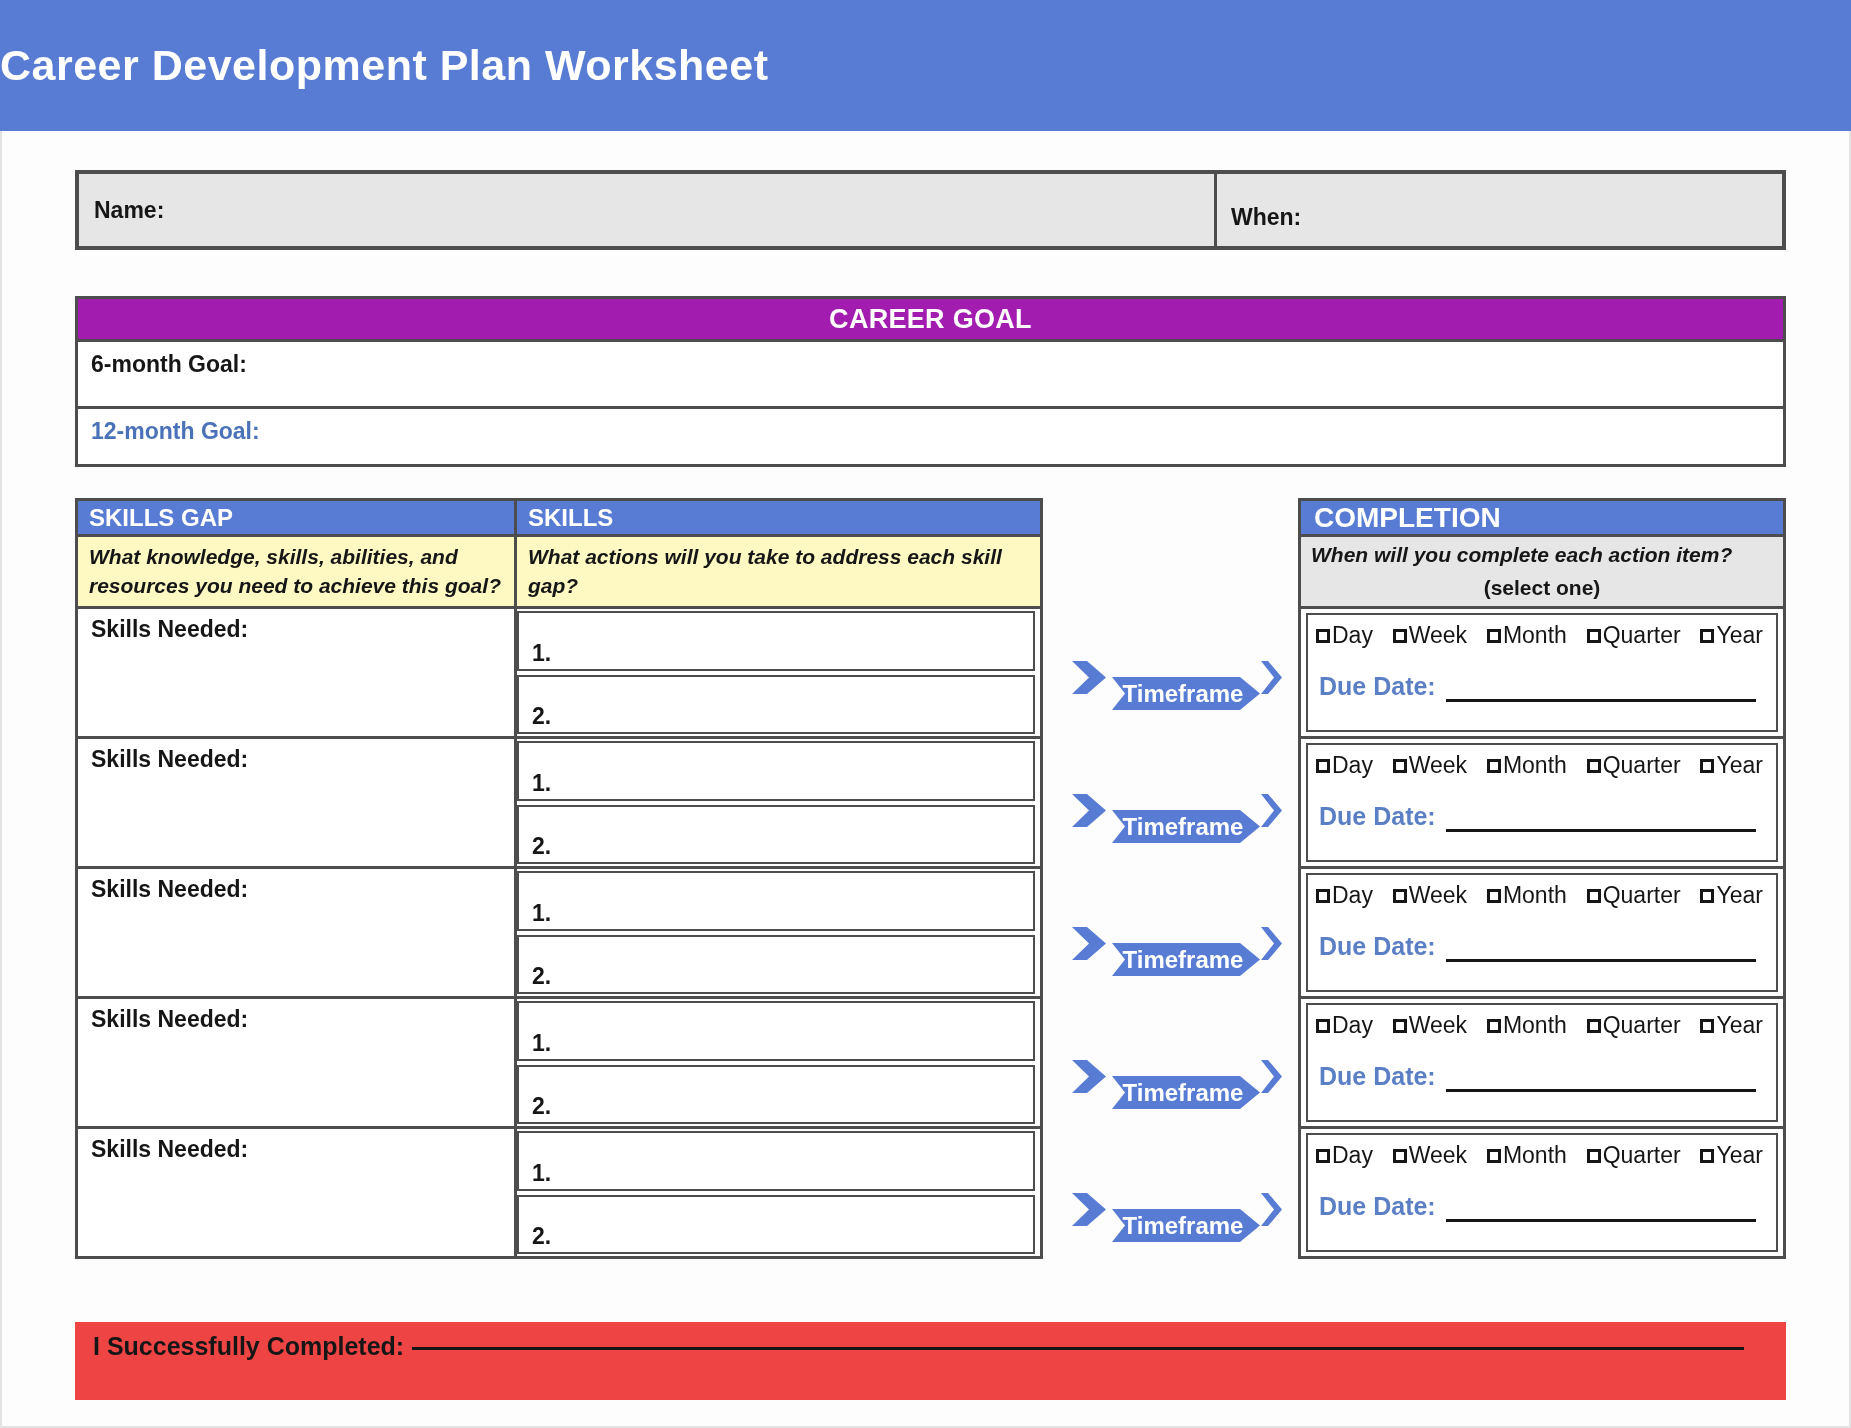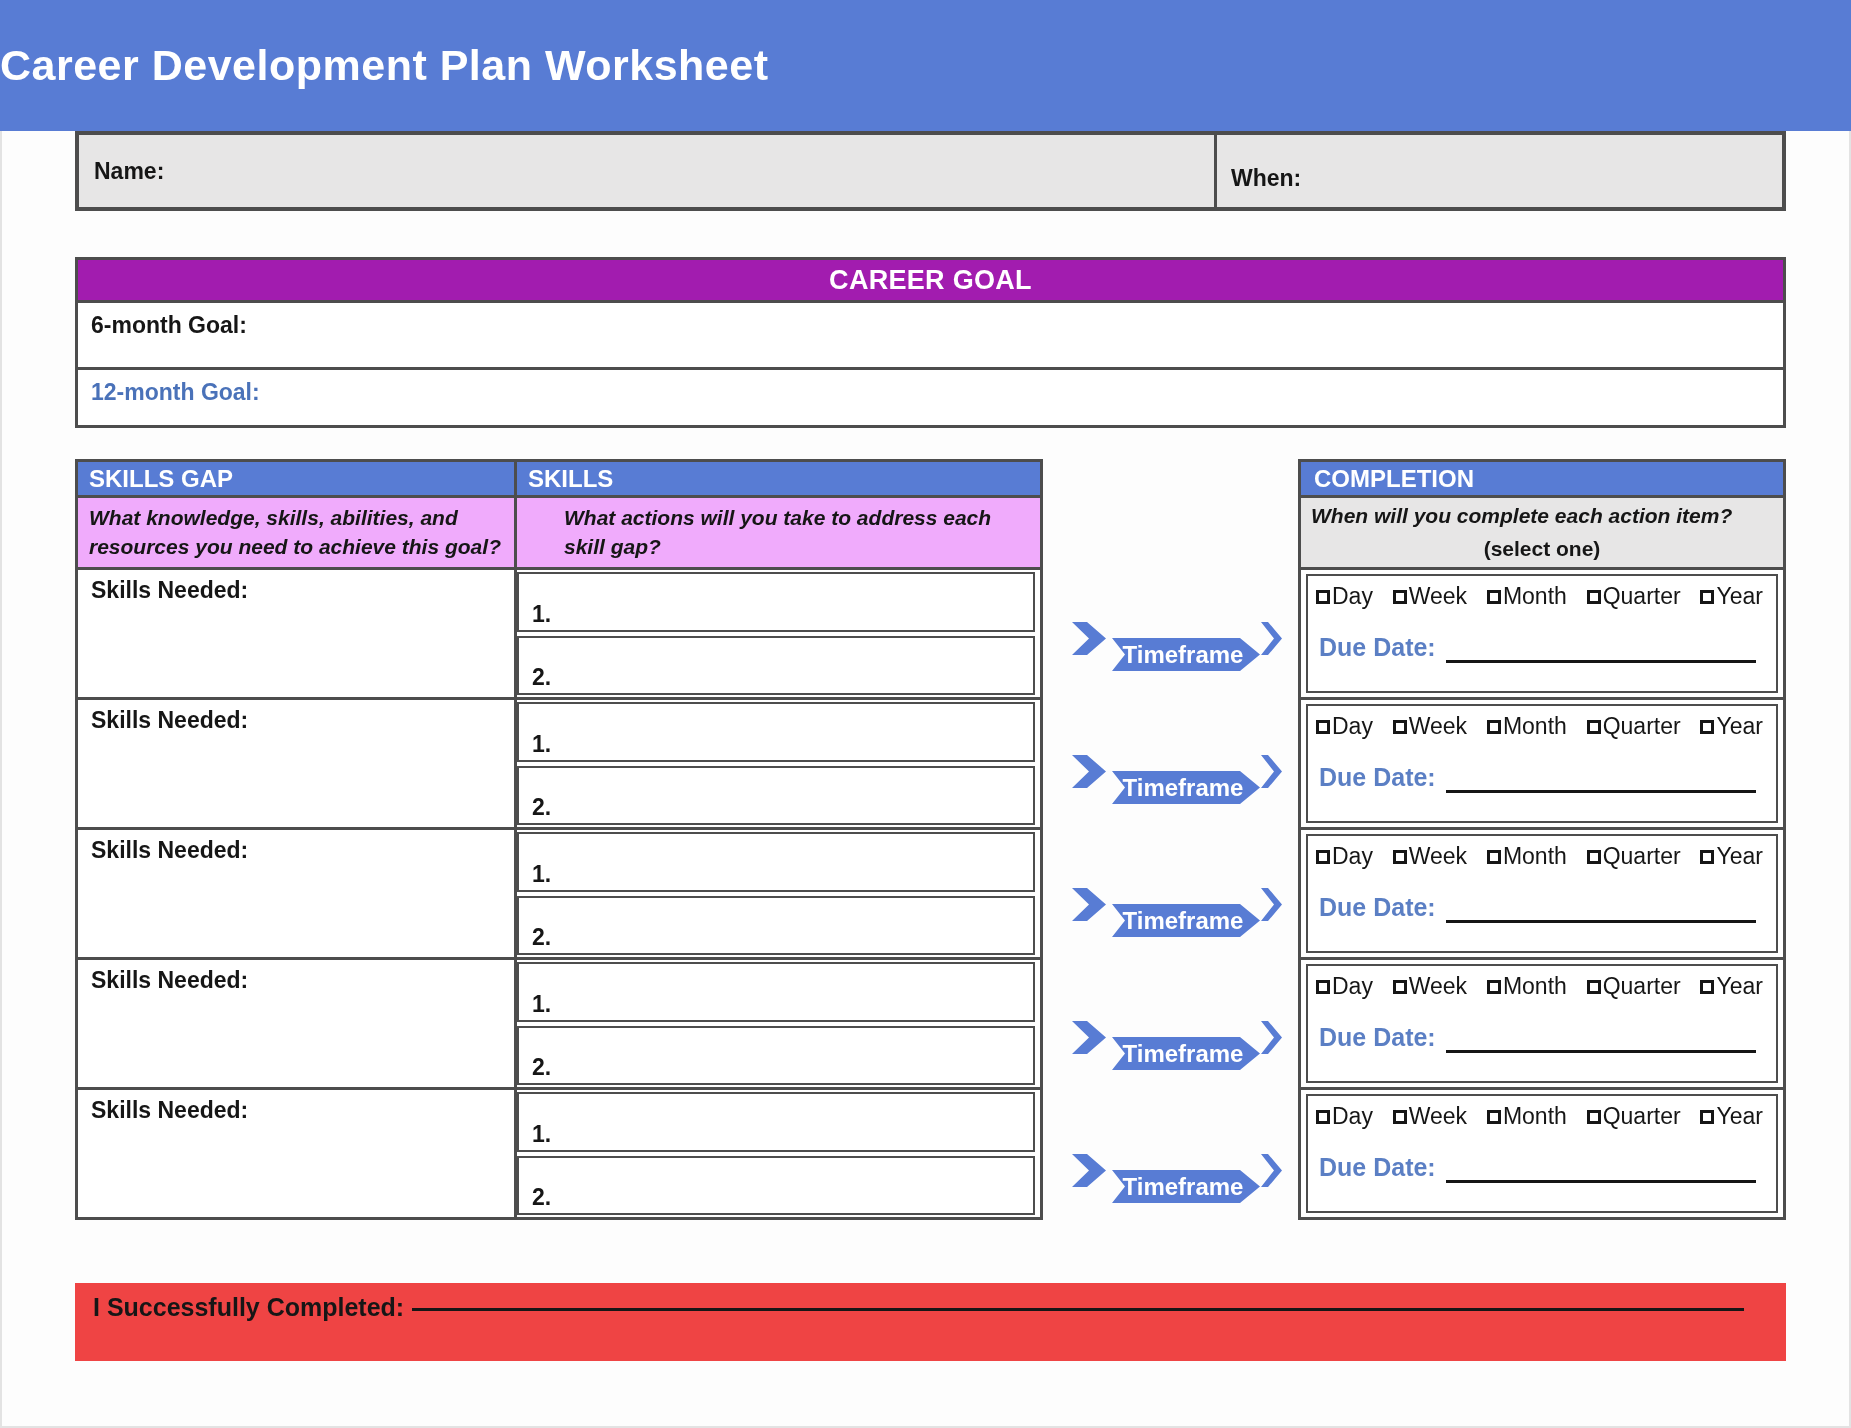--- a/index.html
+++ b/index.html
@@ -17,21 +17,21 @@
   .titlebar {
     height:131px; background:#587CD4;
     display:flex; align-items:center; 
   }
   .title { color:#fff; font-size:43px; font-weight:700; letter-spacing:.5px; }
 
   .content { margin:0 65px 0 75px; width:1711px; }
 
   
   .namebar {
-    height:80px;
+    margin-top:39px; height:80px;
     border:4px solid #4D4D4D; background:#E7E6E6;
     display:flex;
   }
   .namecell { width:1138px; border-right:3px solid #4D4D4D; display:flex; align-items:center; padding-left:15px; }
   .datecell { flex:1; display:flex; align-items:center; padding-left:14px; padding-top:14px; }
   .fieldlabel { font-weight:700; font-size:23px; }
 
   
   .goalbox { margin-top:46px; border:3px solid #4D4D4D; background:#fff; }
   .goalhdr {
@@ -44,21 +44,21 @@
   .goalrow.twelve { height:58px; color:#4A72B9; }
 
   
   .main { margin-top:31px; display:flex; align-items:flex-start; }
 
   .ltable { width:968px; border:3px solid #4D4D4D; background:#fff; }
   .lhead { display:flex; height:33px; background:#587CD4; }
   .hcell { color:#fff; font-weight:700; font-size:24px; display:flex; align-items:center; padding-left:11px; }
   .col1 { width:439px; border-right:3px solid #4D4D4D; }
   .col2 { flex:1; }
-  .lsub { display:flex; height:72px; background:#f0abfc; border-top:3px solid #4D4D4D;gap:36px; }
+  .lsub { display:flex; height:72px; background:#fef9c3; border-top:3px solid #4D4D4D; }
   .subcell { font-style:italic; font-weight:700; font-size:21px; line-height:1.4; padding:5px 12px 0 11px; }
   .lrow { display:flex; height:130px; border-top:3px solid #4D4D4D; }
   .scell { width:439px; border-right:3px solid #4D4D4D; padding:7px 0 0 13px; }
   .slabel { font-weight:700; font-size:23px; }
   .acell { flex:1; display:flex; flex-direction:column; }
   .abox-w { flex:1; padding:2px 5px 2px 0; }
   .abox {
     height:100%; border:2px solid #4D4D4D;
     display:flex; align-items:flex-end;
     padding:0 0 2px 13px; font-weight:700; font-size:23px;
@@ -77,21 +77,21 @@
     display:flex; align-items:center; justify-content:center; padding:0 16px 0 10px;
   }
   .tf-tip {
     position:absolute; left:189px; top:0; width:21px; height:33px; background:#587CD4;
     clip-path: polygon(0 0, 7px 0, 21px 50%, 7px 100%, 0 100%, 13px 50%);
   }
   .tf-label { color:#fff; font-weight:700; font-size:24px; }
 
   
   .ctable { width:488px; border:3px solid #4D4D4D; background:#fff; }
-  .chead { height:33px; background:#587CD4; color:#fff; font-weight:700; font-size:24px; display:flex; align-items:center; padding-left:13px; }
+  .chead { height:33px; background:#587CD4; color:#fff; font-weight:700; font-size:28px; display:flex; align-items:center; padding-left:13px; }
   .csub { height:72px; background:#E7E6E6; border-top:3px solid #4D4D4D; padding:6px 10px 0 10px; font-weight:700; font-size:21px; }
   .csub .l1 { font-style:italic; }
   .csub .l2 { text-align:center; margin-top:9px; }
   .crow-w { height:130px; border-top:3px solid #4D4D4D; padding:4px 5px; }
   .crow { height:100%; border:2px solid #4D4D4D; }
   .optline { display:flex; justify-content:space-between; padding:7px 13px 0 8px; font-size:23px; }
   .opt { display:flex; align-items:center; white-space:nowrap; }
   .cb { width:14px; height:14px; border:3px solid #161616; margin-right:2px; flex:0 0 auto; }
   .duerow { display:flex; align-items:center; margin-top:25px; padding:0 20px 0 11px; }
   .duelabel { font-weight:700; font-size:25px; color:#5B7FC4; white-space:nowrap; line-height:1; }

